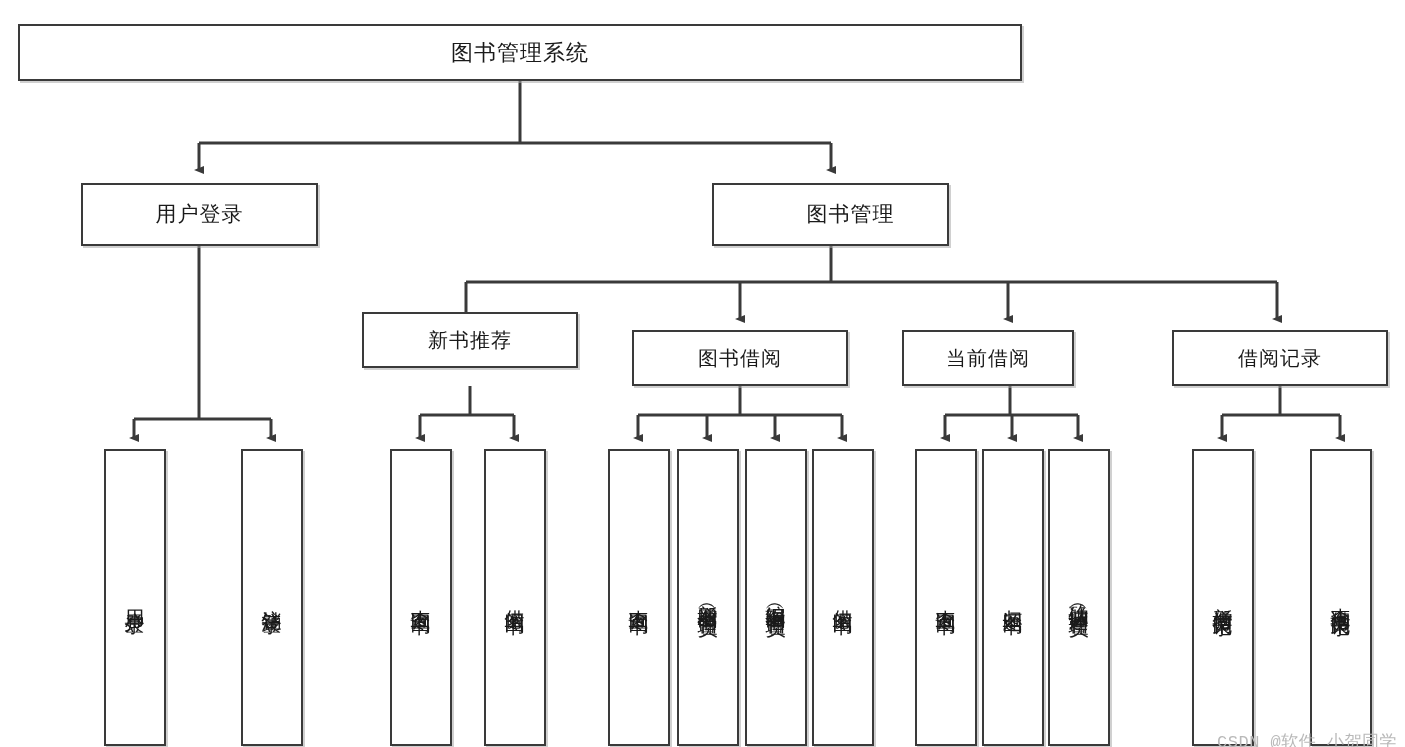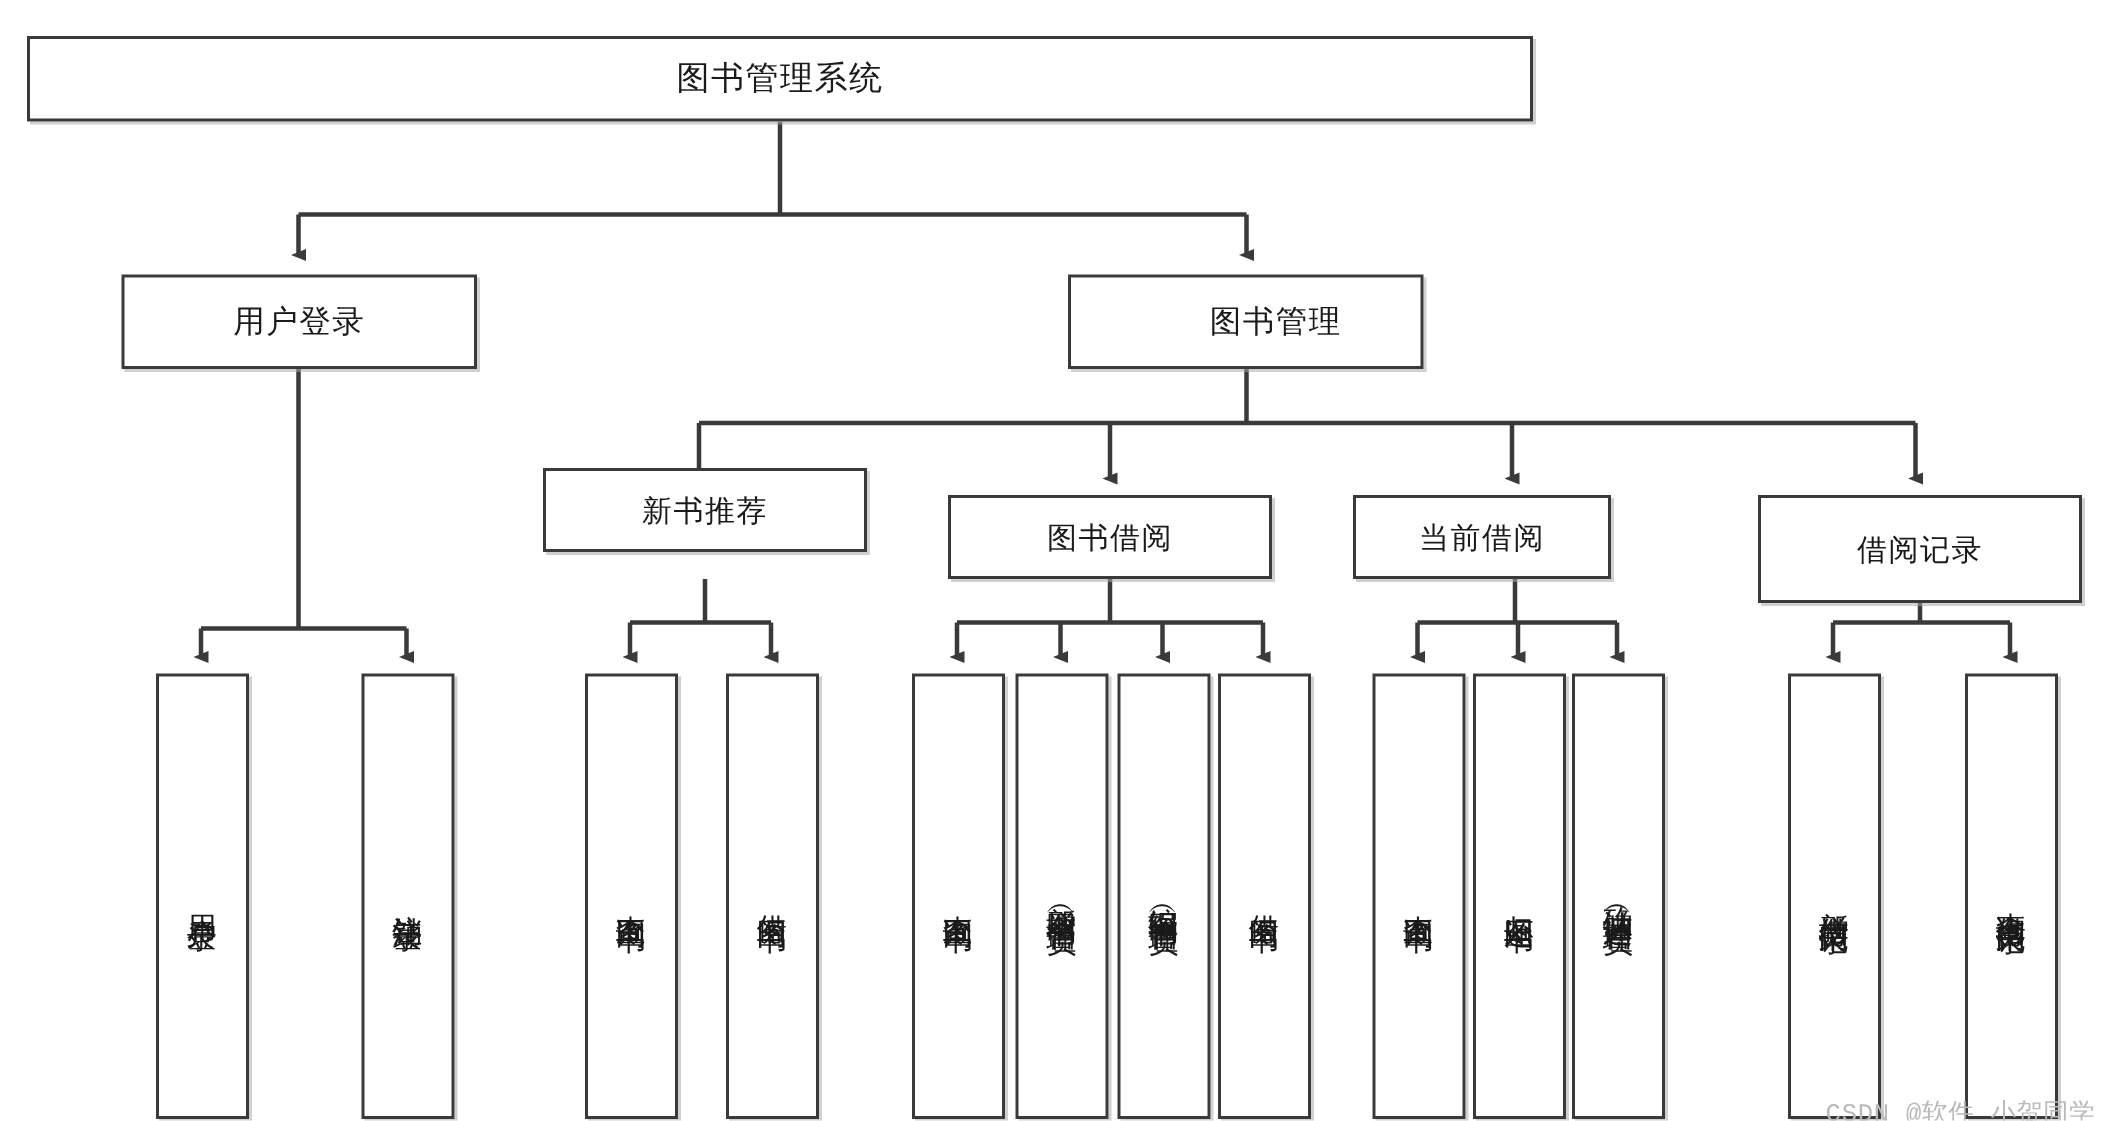--- a/index.html
+++ b/index.html
@@ -114,21 +114,21 @@
 
   <div class="node level3" style="left:362px;top:300px;width:216px;height:56px;">
     <span class="label">新书推荐</span>
   </div>
   <div class="node level3" style="left:632px;top:318px;width:216px;height:56px;align-items:center;">
     <span class="label">图书借阅</span>
   </div>
   <div class="node level3" style="left:902px;top:318px;width:172px;height:56px;">
     <span class="label">当前借阅</span>
   </div>
-  <div class="node level3" style="left:1172px;top:318px;width:216px;height:72px;">
+  <div class="node level3" style="left:1172px;top:318px;width:216px;height:56px;">
     <span class="label">借阅记录</span>
   </div>
 
   <div class="node vertical" style="left:104px;top:437px;width:62px;height:297px;">
     <span class="label">用户登录</span>
   </div>
   <div class="node vertical" style="left:241px;top:437px;width:62px;height:297px;">
     <span class="label">注销登录</span>
   </div>
 

